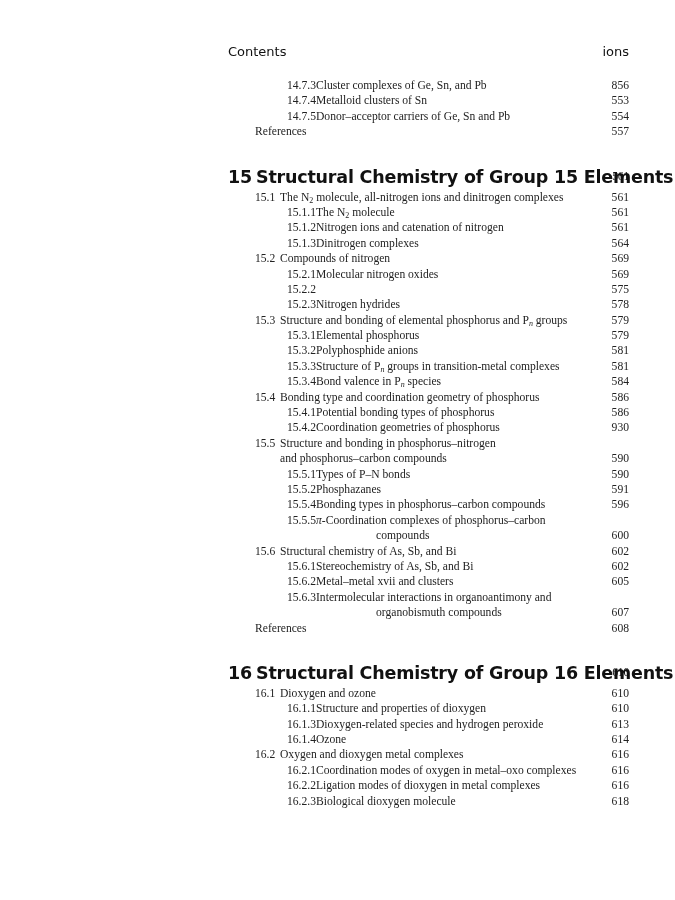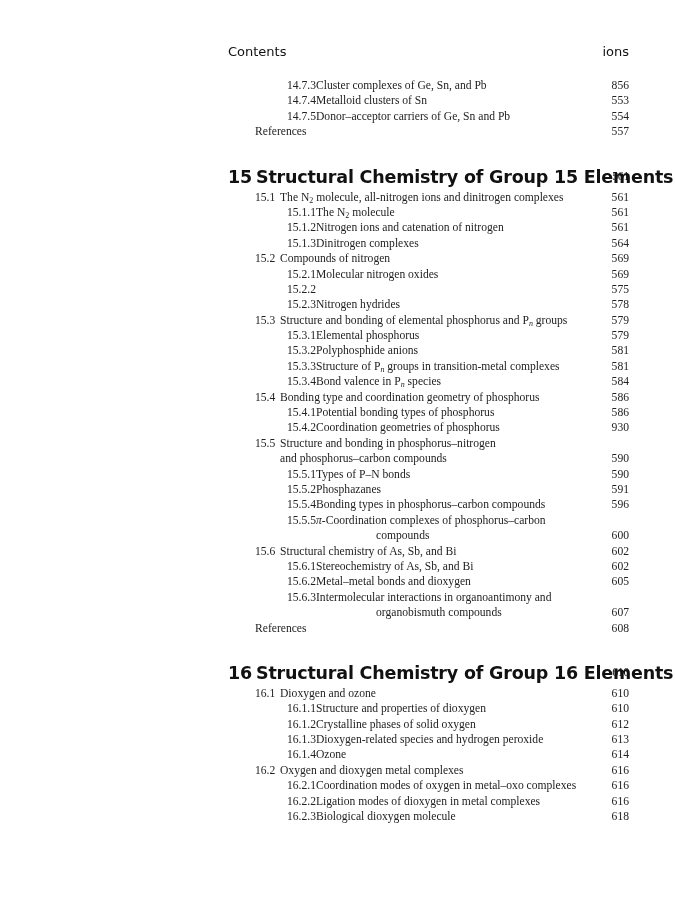--- a/index.html
+++ b/index.html
@@ -201,21 +201,21 @@
       <span class="txt">Structural chemistry of As, Sb, and Bi</span>
       <span class="pg">602</span>
     </div>
     <div class="row sub">
       <span class="num">15.6.1</span>
       <span class="txt">Stereochemistry of As, Sb, and Bi</span>
       <span class="pg">602</span>
     </div>
     <div class="row sub">
       <span class="num">15.6.2</span>
-      <span class="txt">Metal–metal bonds and dioxygen</span>
+      <span class="txt">Metal–metal xvii and clusters</span>
       <span class="pg">605</span>
     </div>
     <div class="row sub">
       <span class="num">15.6.3</span>
       <span class="txt">Intermolecular interactions in organoantimony and</span>
     </div>
     <div class="row sub-cont">
       <span class="txt">organobismuth compounds</span>
       <span class="pg">607</span>
     </div>
@@ -236,25 +236,20 @@
       <span class="num">16.1</span>
       <span class="txt">Dioxygen and ozone</span>
       <span class="pg">610</span>
     </div>
     <div class="row sub">
       <span class="num">16.1.1</span>
       <span class="txt">Structure and properties of dioxygen</span>
       <span class="pg">610</span>
     </div>
     <div class="row sub">
-      <span class="num">16.1.2</span>
-      <span class="txt">Crystalline phases of solid oxygen</span>
-      <span class="pg">612</span>
-    </div>
-    <div class="row sub">
       <span class="num">16.1.3</span>
       <span class="txt">Dioxygen-related species and hydrogen peroxide</span>
       <span class="pg">613</span>
     </div>
     <div class="row sub">
       <span class="num">16.1.4</span>
       <span class="txt">Ozone</span>
       <span class="pg">614</span>
     </div>
 

